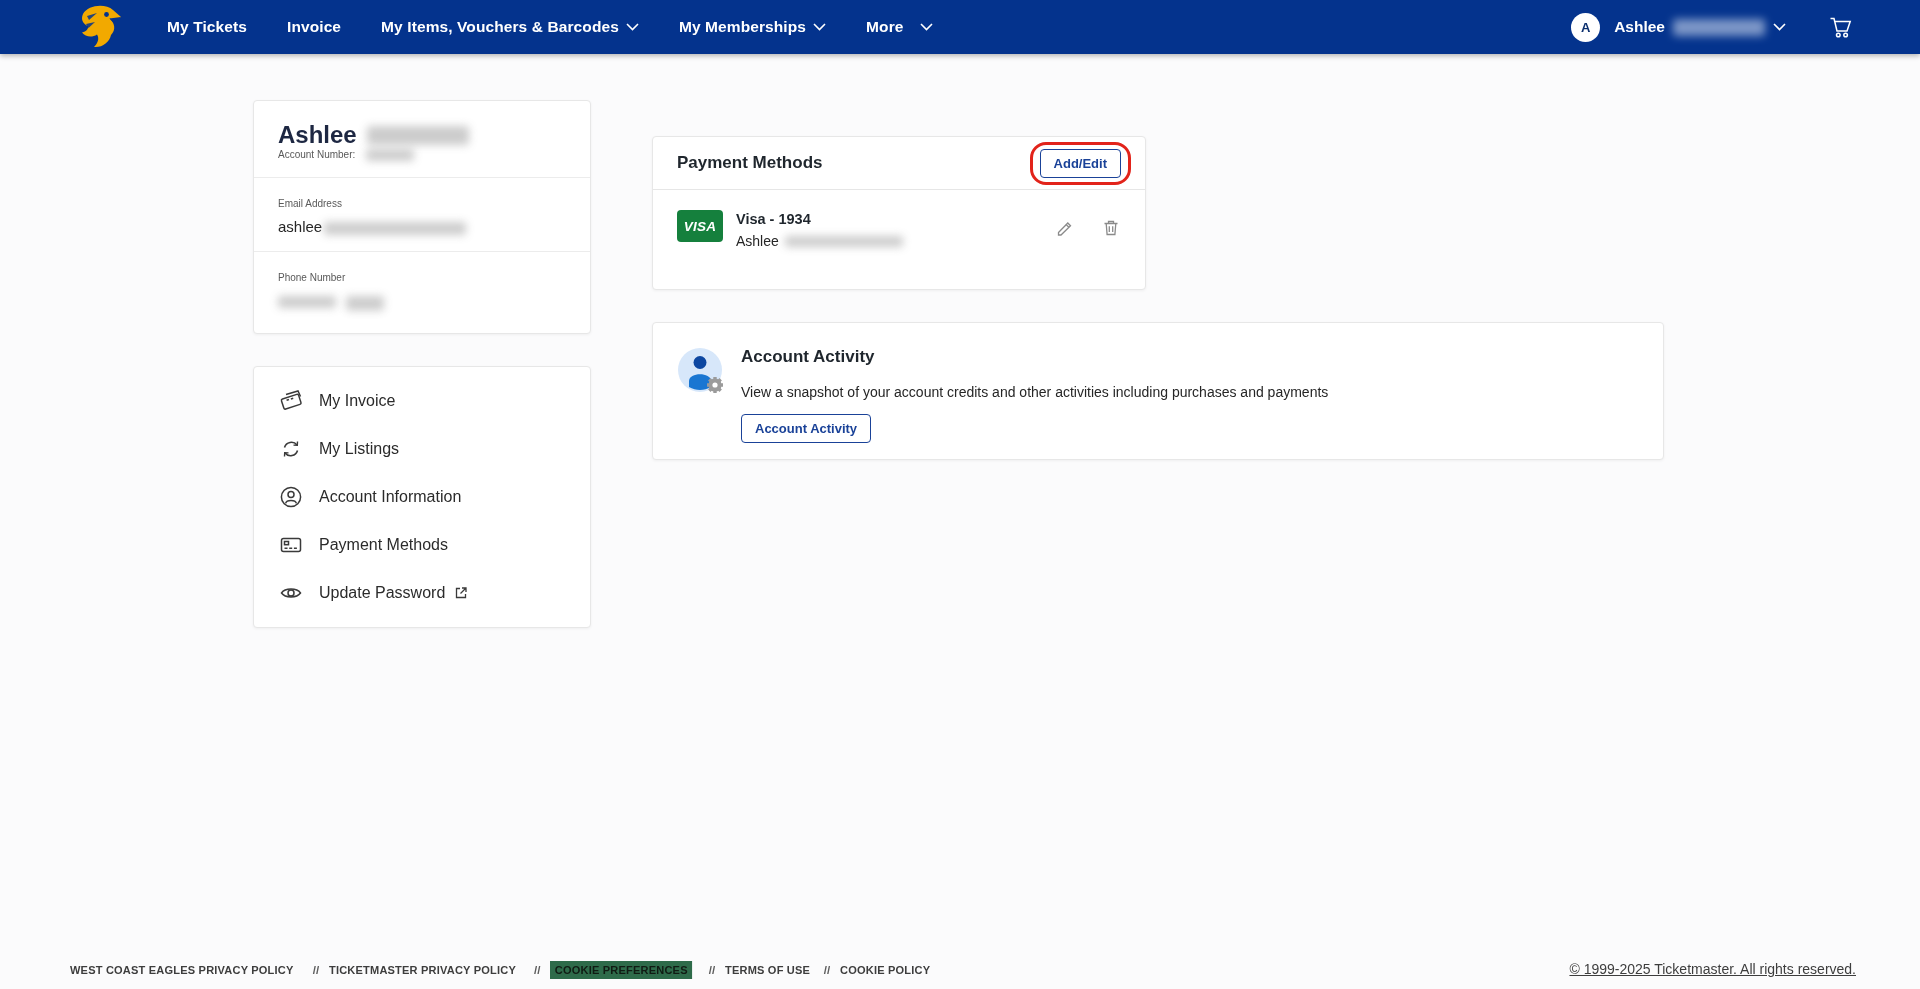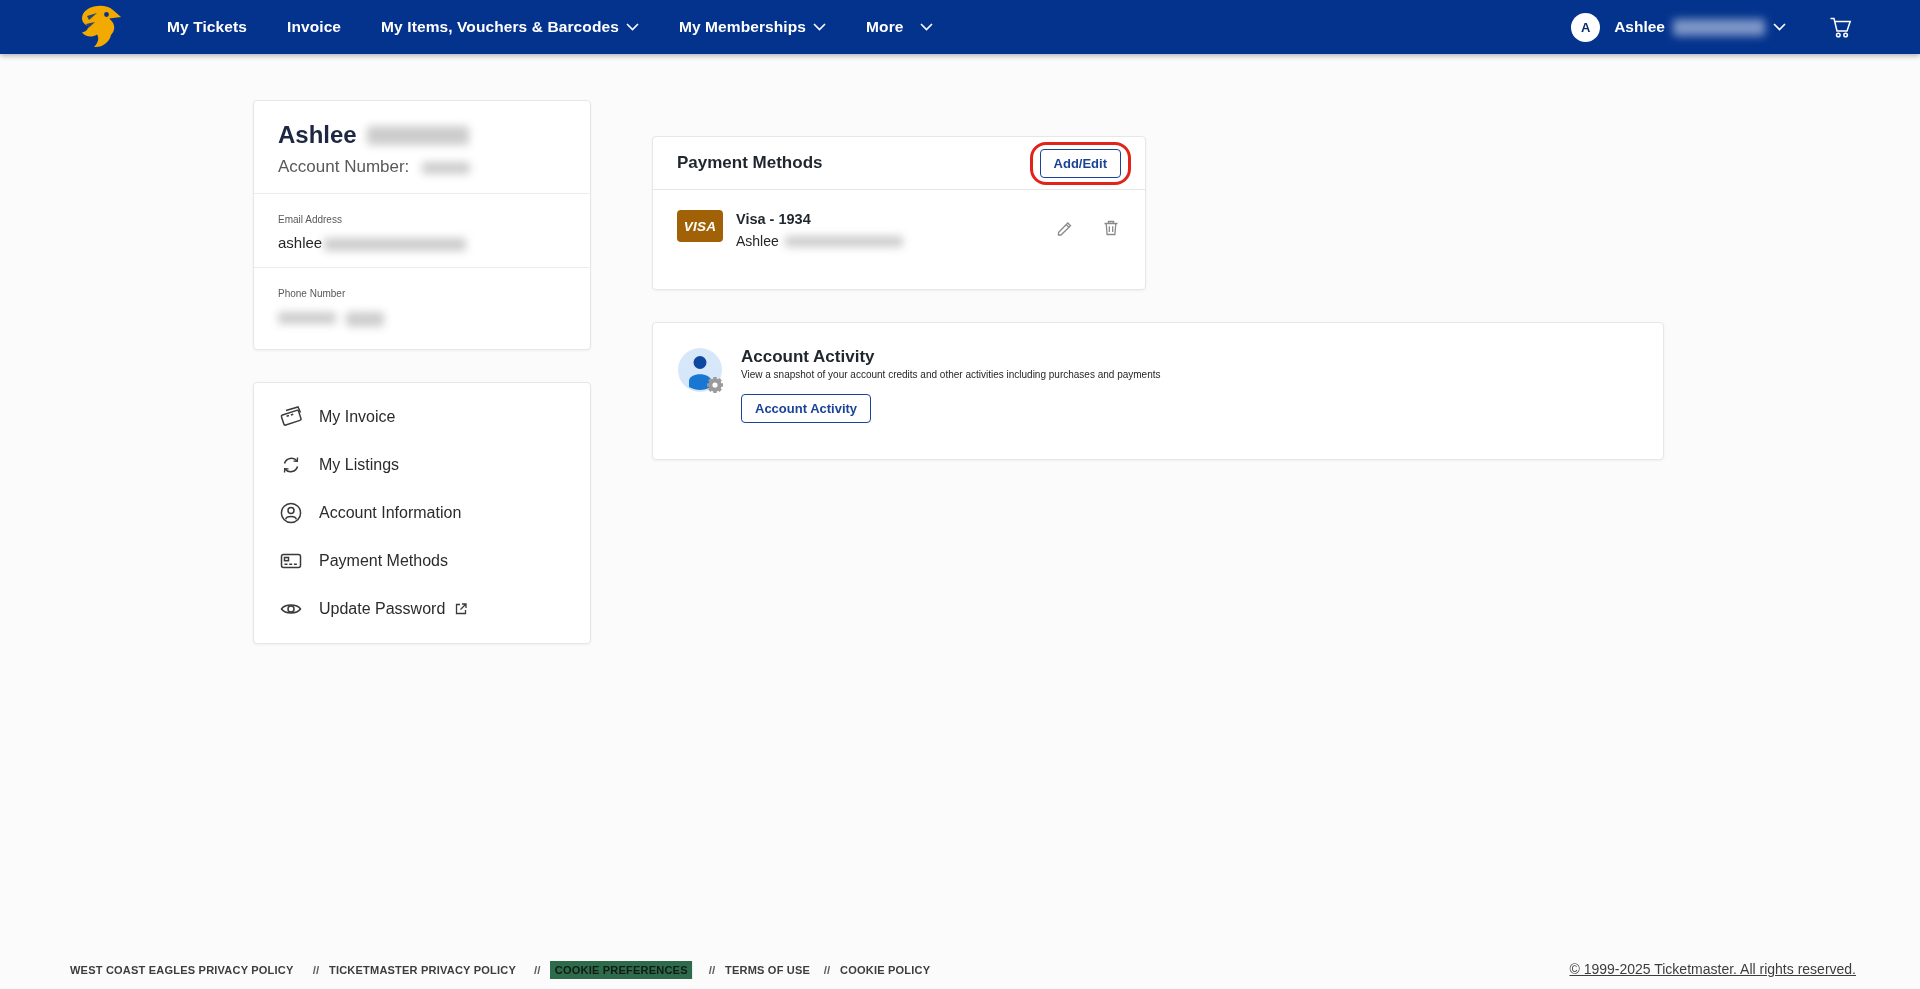--- a/index.html
+++ b/index.html
@@ -46,21 +46,21 @@
     background:#fff; border:1px solid #e7e7e7; border-radius:4px;
     box-shadow:0 1px 3px rgba(0,0,0,.05);
   }
 
   
   .sidebar { position:absolute; left:253px; top:100px; width:338px; }
   .profile-card { padding:0; }
   .profile-sec { padding:20px 24px 16px; border-bottom:1px solid #ececec; }
   .profile-sec:last-child { border-bottom:none; }
   .profile-name { font-size:24px; font-weight:700; color:#1d2742; display:flex; align-items:center; gap:10px; }
-  .profile-sub { font-size:17px; color:#595959; margin-top:8px; }
+  .profile-sub { font-size:10px; color:#595959; }
   .field-label { font-size:10px; color:#595959; margin-bottom:9px; }
   .field-value { font-size:15px; color:#262626; }
 
   .menu-card { margin-top:32px; padding:10px 0; }
   .menu-item {
     display:flex; align-items:center; gap:15px; padding:11px 24px; cursor:pointer;
     font-size:16px; color:#2b2b2b;
   }
   .menu-item svg { flex:0 0 auto; }
 
@@ -82,34 +82,34 @@
   .annotate { position:relative; display:inline-block; }
   .annotate::after {
     content:""; position:absolute; inset:-7px -10px; border:3px solid #e2231a;
     border-radius:16px; pointer-events:none;
   }
   .card-body { padding:20px 24px; }
   .addr-line { margin-bottom:12px; }
 
   .pay-row { display:flex; align-items:flex-start; }
   .visa-badge {
-    width:46px; height:32px; background:#a16207; border-radius:4px; color:#fff;
+    width:46px; height:32px; background:#15803d; border-radius:4px; color:#fff;
     display:flex; align-items:center; justify-content:center;
     font-style:italic; font-weight:700; font-size:13.5px; letter-spacing:.3px;
   }
   .pay-info { margin-left:13px; }
   .pay-name { font-size:14.5px; font-weight:700; color:#1f262d; }
   .pay-holder { font-size:14px; color:#262626; margin-top:5px; display:flex; align-items:center; gap:6px; }
   .pay-actions { margin-left:auto; display:flex; gap:26px; padding-top:8px; }
   .icon-btn { cursor:pointer; display:flex; }
 
   .activity-card { margin-top:32px; width:1012px; height:138px; display:flex; padding:24px; }
   .activity-icon { position:relative; width:46px; height:46px; flex:0 0 auto; margin-right:18px; }
   .activity-body .card-title { display:block; }
-  .activity-desc { font-size:10px; color:#262626; margin-top:2px;text-align:center; }
+  .activity-desc { font-size:14px; color:#262626; margin-top:17px;text-align:center; }
   .activity-body .btn { margin-top:14px; }
 
   
   .footer {
     position:absolute; left:0; right:0; bottom:10px; padding:0 64px 0 70px;
     display:flex; align-items:flex-start; justify-content:space-between;
   }
   .footer-links { display:flex; align-items:center; gap:10px; }
   .flink {
     font-size:11.5px; font-weight:700; color:#3d3d3d; text-transform:uppercase;

